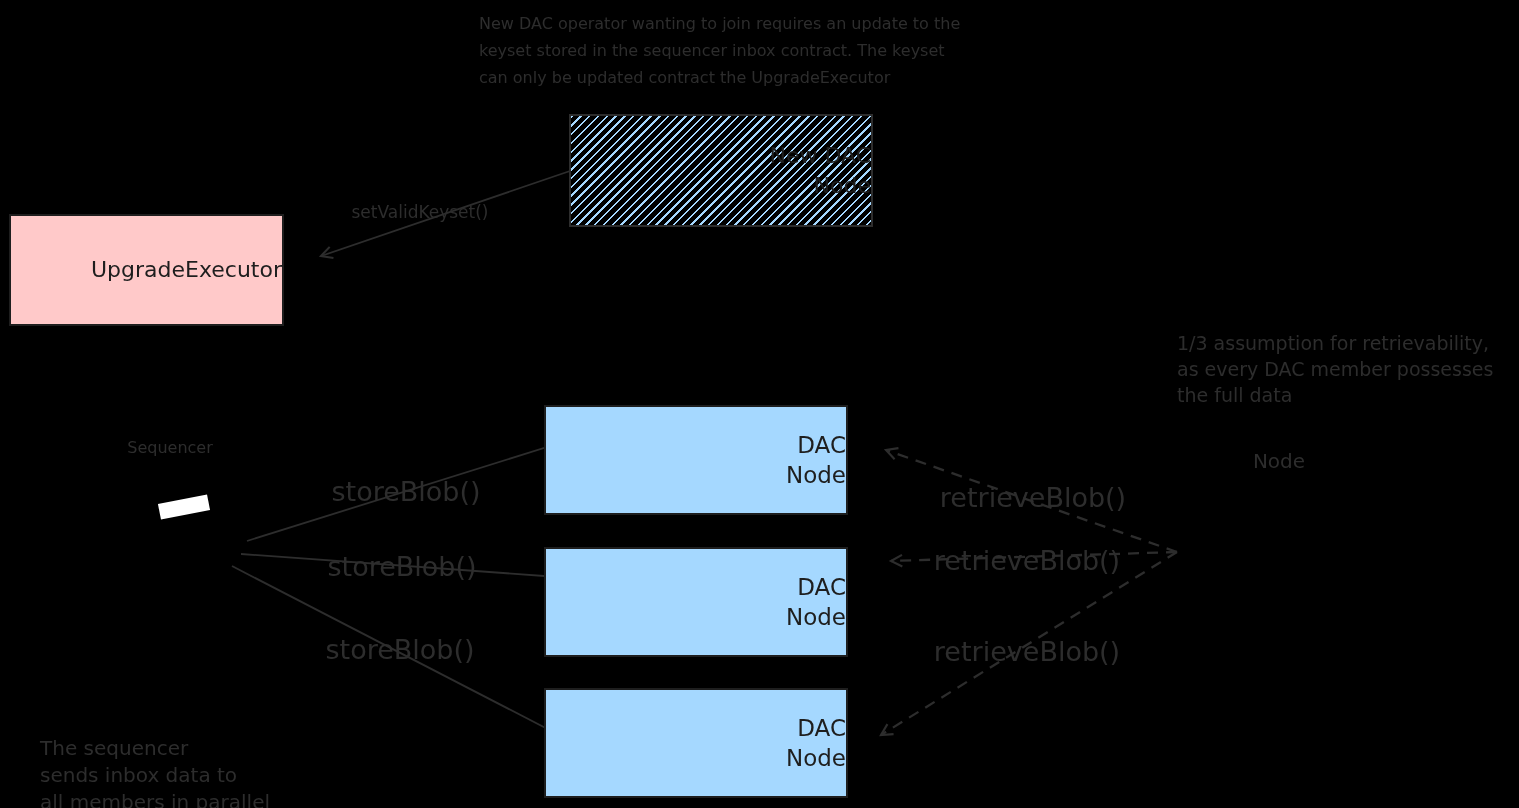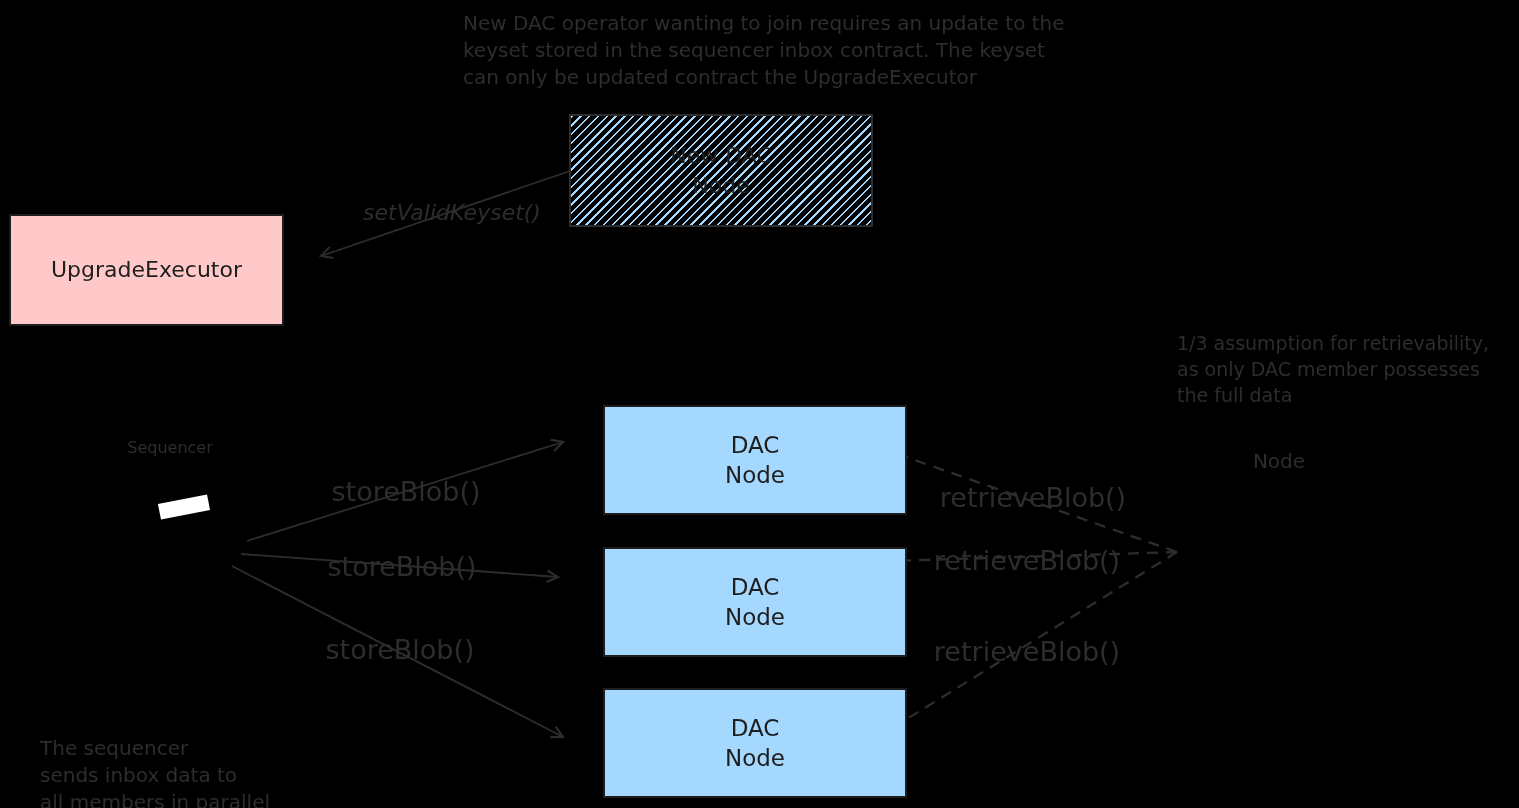--- a/index.html
+++ b/index.html
@@ -18,38 +18,39 @@
   .txt {
     position: absolute;
     color: #2d2d2d;
     white-space: nowrap;
   }
   .center-label {
     transform: translate(-50%, -50%);
     text-align: center;
   }
   .note {
-    font-size: 20px;
+    font-size: 16px;
     line-height: 27px;
+    margin-left: 16px;
   }
   .edge-label {
     font-size: 27px;
   }
   .node-box {
     position: absolute;
     box-sizing: border-box;
     display: flex;
     flex-direction: column;
-    align-items: center;
+    align-items: flex-end;
     justify-content: center;
     text-align: center;
     line-height: 1.32;
   }
   .dac-box {
-    left: 603px;
+    left: 544px;
     width: 304px;
     height: 110px;
     background: #a5d8ff;
     border: 2px solid #1e1e1e;
     color: #1e1e1e;
     font-size: 23px;
   }
   .hatched-box {
     left: 569px;
     top: 114px;
@@ -125,21 +126,21 @@
 
   <div class="node-box hatched-box">
     <div>New DAC</div>
     <div>Node</div>
   </div>
 
   <div class="node-box pink-box">
     <div>UpgradeExecutor</div>
   </div>
 
-  <div class="txt center-label" style="left:452px; top:212px; font-size:22px;font-style:italic;">setValidKeyset()</div>
+  <div class="txt center-label" style="left:420px; top:212px; font-size:17px;">setValidKeyset()</div>
 
   <div class="txt center-label" style="left:170px; top:447px; font-size:16px;">Sequencer</div>
   <div class="white-chip"></div>
 
   <div class="node-box dac-box" style="top:405px;">
     <div>DAC</div>
     <div>Node</div>
   </div>
   <div class="node-box dac-box" style="top:547px;">
     <div>DAC</div>
@@ -153,21 +154,21 @@
   <div class="txt center-label edge-label" style="left:406px; top:491px;">storeBlob()</div>
   <div class="txt center-label edge-label" style="left:402px; top:566px;">storeBlob()</div>
   <div class="txt center-label edge-label" style="left:400px; top:649px;">storeBlob()</div>
 
   <div class="txt center-label edge-label" style="left:1033px; top:497px;">retrieveBlob()</div>
   <div class="txt center-label edge-label" style="left:1027px; top:560px;">retrieveBlob()</div>
   <div class="txt center-label edge-label" style="left:1027px; top:651px;">retrieveBlob()</div>
 
   <div class="txt" style="left:1177px; top:330px; font-size:19px; line-height:26px;">
     <div>1/3 assumption for retrievability,</div>
-    <div>as only DAC member possesses</div>
+    <div>as every DAC member possesses</div>
     <div>the full data</div>
   </div>
 
   <div class="txt center-label" style="left:1279px; top:461px; font-size:20px;">Node</div>
 
   <div class="txt" style="left:40px; top:728px; font-size:20px; line-height:27px;margin-top:7px;">
     <div>The sequencer</div>
     <div>sends inbox data to</div>
     <div>all members in parallel</div>
   </div>

